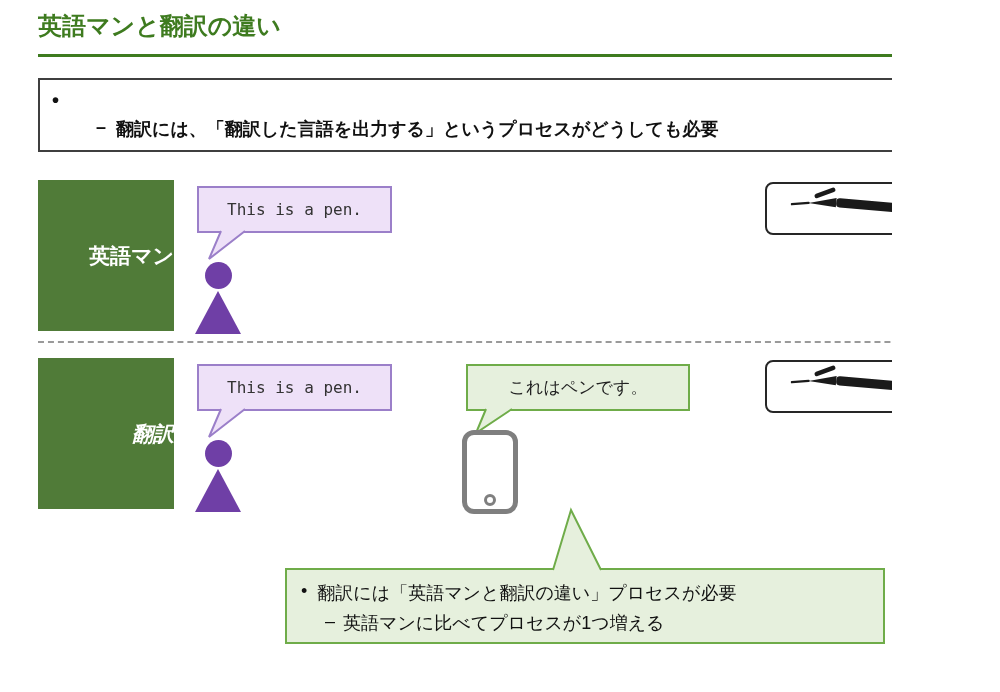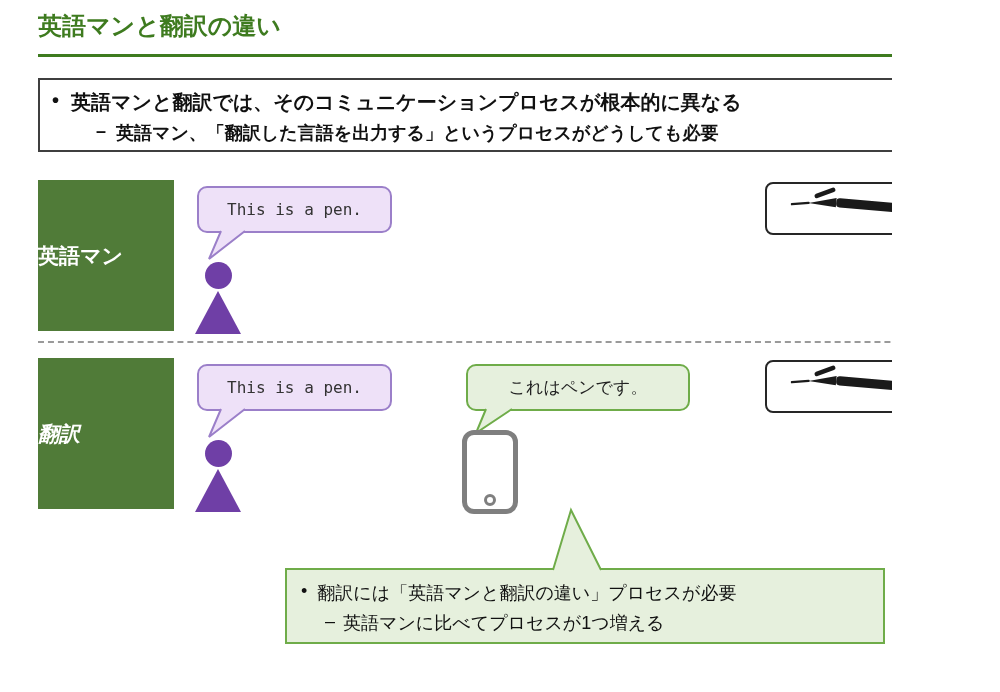--- a/index.html
+++ b/index.html
@@ -19,24 +19,24 @@
   .title{position:absolute;left:38px;top:10px;font-size:24px;font-weight:bold;color:var(--green-title);}
   .title-rule{position:absolute;left:38px;top:54px;width:962px;height:3px;background:var(--green-title);}
 
   .intro-box{position:absolute;left:38px;top:78px;width:920px;height:74px;border:2px solid #3f3f3f;padding:9px 12px;}
   .intro-l1{display:flex;font-size:20px;font-weight:bold;color:#111;}
   .intro-l1 .bullet{margin-right:12px;}
   .intro-l2{display:flex;font-size:18px;font-weight:bold;color:#111;margin-left:44px;margin-top:5px;}
   .intro-l2 .dash{margin-right:10px;}
 
   .green-box{position:absolute;left:38px;width:136px;height:151px;background:var(--green-dark);
-    color:#fff;font-weight:bold;font-size:21px;display:flex;align-items:center;justify-content:flex-start;}
+    color:#fff;font-weight:bold;font-size:21px;display:flex;align-items:center;justify-content:flex-end;}
   .r1{top:180px;} .r2{top:358px;font-style:italic;}
 
-  .bubble{position:absolute;border-radius:10px;display:flex;align-items:center;justify-content:center;}
+  .bubble{position:absolute;border-radius:0;display:flex;align-items:center;justify-content:center;}
   .purple-bubble{width:195px;height:47px;background:var(--purple-light);border:2px solid var(--purple-border);
     font-family:"DejaVu Sans Mono",monospace;font-size:16px;color:#333;}
   .b1{left:197px;top:186px;} .b2{left:197px;top:364px;}
   .green-bubble{left:466px;top:364px;width:224px;height:47px;background:var(--green-light);
     border:2px solid var(--green-accent);font-size:17px;color:#222;}
 
   .tail{position:absolute;}
 
   .person{position:absolute;width:46px;}
   .person .head{width:27px;height:27px;border-radius:50%;background:currentColor;margin:0 auto;}
@@ -71,25 +71,24 @@
 <body>
 
 <div class="slide">
 
   <h1 class="title">英語マンと翻訳の違い</h1>
   <div class="title-rule"></div>
 
   <div class="intro-box">
     <div class="intro-l1">
       <span class="bullet">•</span>
-      <span>英語マンと翻訳では、そのコミュニケーションプロセスが根本的に異なる</span>
     </div>
     <div class="intro-l2">
       <span class="dash">–</span>
-      <span>英語マン、「翻訳した言語を出力する」というプロセスがどうしても必要</span>
+      <span>翻訳には、「翻訳した言語を出力する」というプロセスがどうしても必要</span>
     </div>
   </div>
 
   <div class="green-box r1">
     <span>英語マン</span>
   </div>
 
   <div class="bubble purple-bubble b1">
     <span>This is a pen.</span>
   </div>

